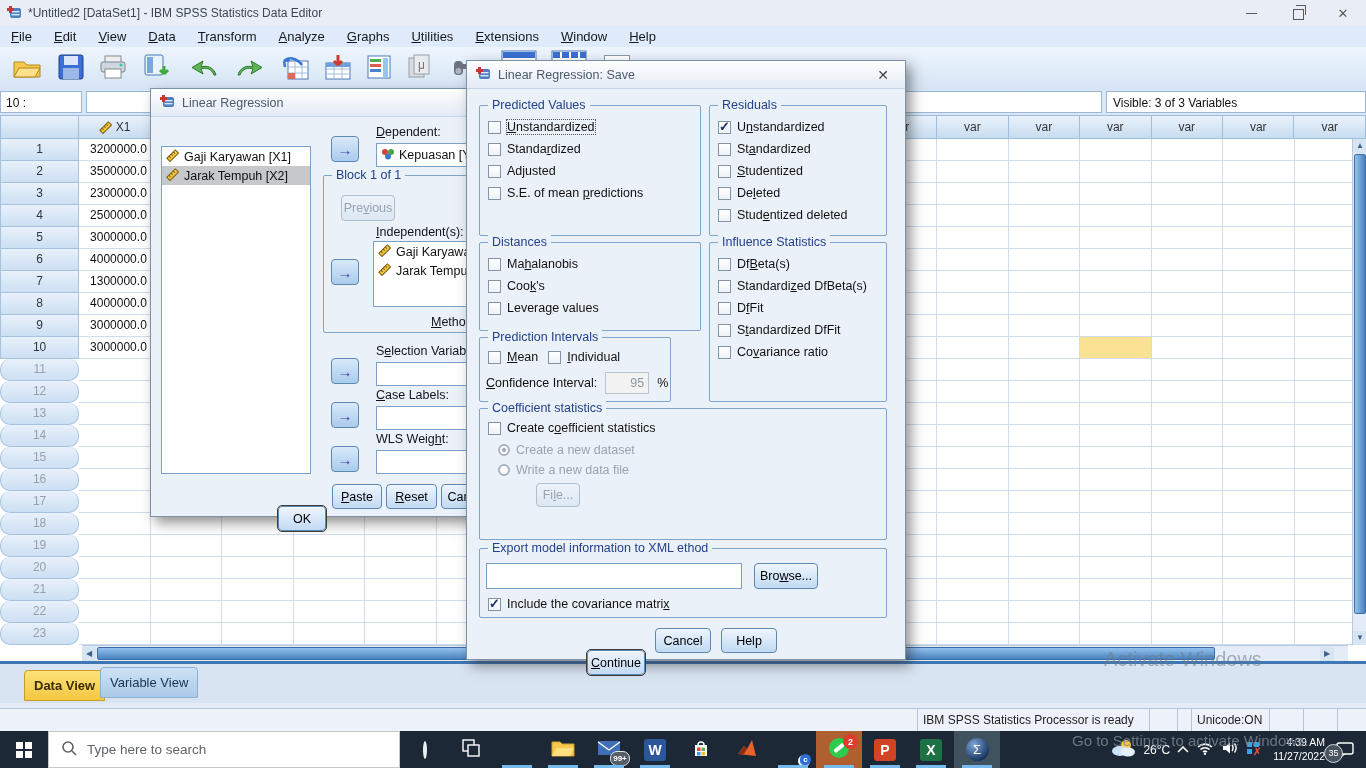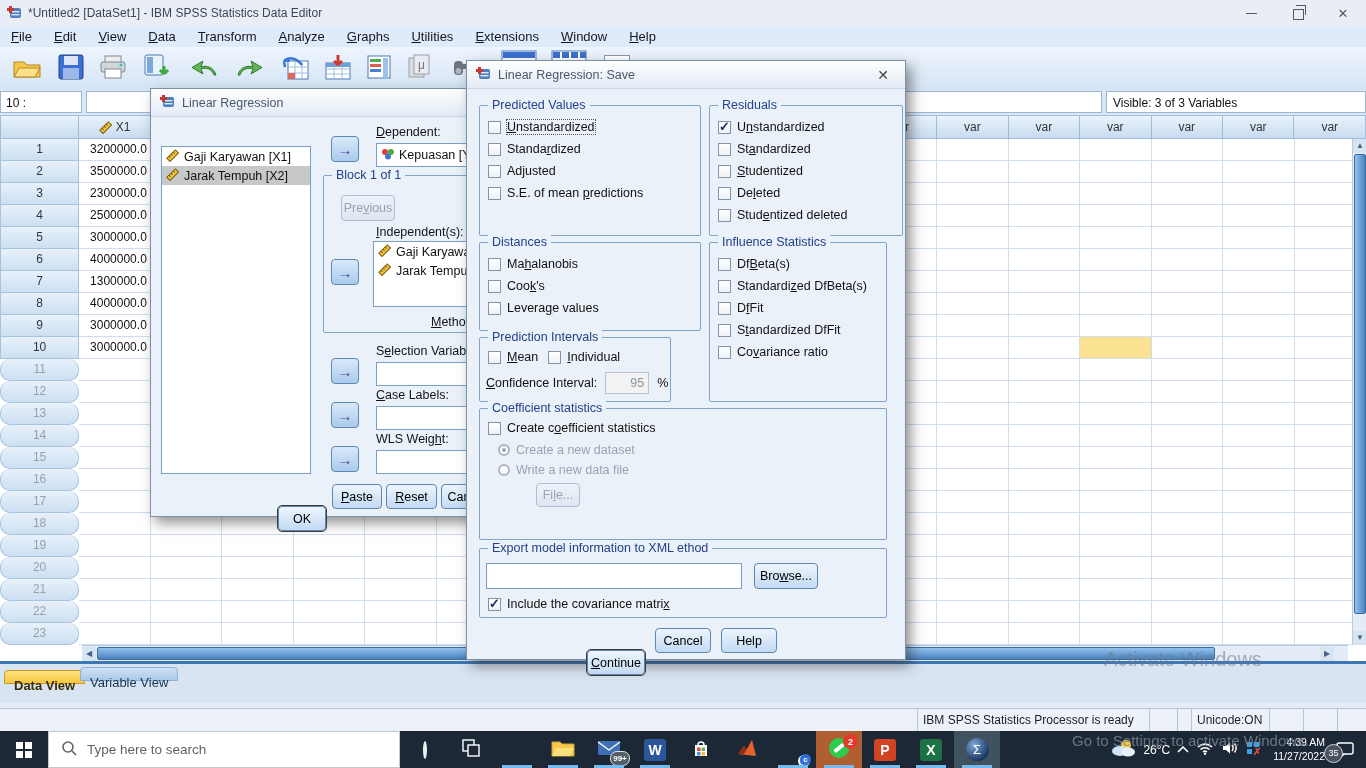--- a/index.html
+++ b/index.html
@@ -61,21 +61,21 @@
   .vscroll .thumb{position:absolute;left:1px;top:15px;width:12px;height:460px;border-radius:2px;
     background:linear-gradient(90deg,#93c2ee,#4a82be);border:1px solid #3c6ea6;box-sizing:border-box;}
   .hscroll{position:absolute;left:82px;top:530px;width:1266px;height:16px;background:#e3ecf7;border-top:1px solid #b6c9de;box-sizing:border-box;}
   .hscroll .arr{position:absolute;top:1px;width:14px;height:14px;font-size:8px;color:#44608a;text-align:center;line-height:14px;background:#d7e4f2;}
   .hscroll .thumb{position:absolute;left:15px;top:1px;width:1118px;height:13px;border-radius:2px;
     background:linear-gradient(#93c2ee,#4a82be);border:1px solid #3c6ea6;box-sizing:border-box;}
 
   
   .grid-bottom-line{position:absolute;left:0;top:661px;width:1366px;height:3px;background:#3f77b5;}
   .tabstrip{position:absolute;left:0;top:664px;width:1366px;height:39px;background:#d9e4f3;}
-  .tab{position:absolute;height:14px;line-height:30px;padding:0 9px;border-radius:4px 4px 0 0;font-size:13px;box-sizing:border-box;}
+  .tab{position:absolute;height:31px;line-height:30px;padding:0 9px;border-radius:4px 4px 0 0;font-size:13px;box-sizing:border-box;margin-left:20px;}
   .tab.active{left:4px;top:6px;background:linear-gradient(#fee27c,#f5c741);border:1px solid #c89b28;
     font-weight:bold;color:#3a2e00;}
   .tab.idle{left:80px;top:3px;background:linear-gradient(#cfe2f5,#a9c9e8);border:1px solid #8fb0d4;color:#17344f;}
   .gapstrip{position:absolute;left:0;top:703px;width:1366px;height:5px;background:#e4ebf6;}
   .statusbar{position:absolute;left:0;top:708px;width:1366px;height:23px;background:#edf2fa;
     border-top:1px solid #b6c6da;display:flex;font-size:12px;color:#222;box-sizing:border-box;}
   .sb-cell{border-right:1px solid #b6c6da;height:100%;display:flex;align-items:center;padding:0 5px;box-sizing:border-box;}
   .sb-spacer{flex:1;border-right:1px solid #b6c6da;}
 
   
@@ -977,21 +977,21 @@
           <div class="cb-row">
             <span class="cb"></span>
             <span class="cb-label">Ad<u>j</u>usted</span>
           </div>
           <div class="cb-row">
             <span class="cb"></span>
             <span class="cb-label">S.E. of mean <u>p</u>redictions</span>
           </div>
         </div>
     </div>
-    <div class="abs group" style="left:242px;top:44px;width:194px;height:131px">
+    <div class="abs group" style="left:242px;top:44px;width:178px;height:131px">
       <span class="glabel">Residuals</span>
       <div class="cbcol">
           <div class="cb-row">
             <span class="cb checked"></span>
             <span class="cb-label">U<u>n</u>standardized</span>
           </div>
           <div class="cb-row">
             <span class="cb"></span>
             <span class="cb-label">St<u>a</u>ndardized</span>
           </div>

